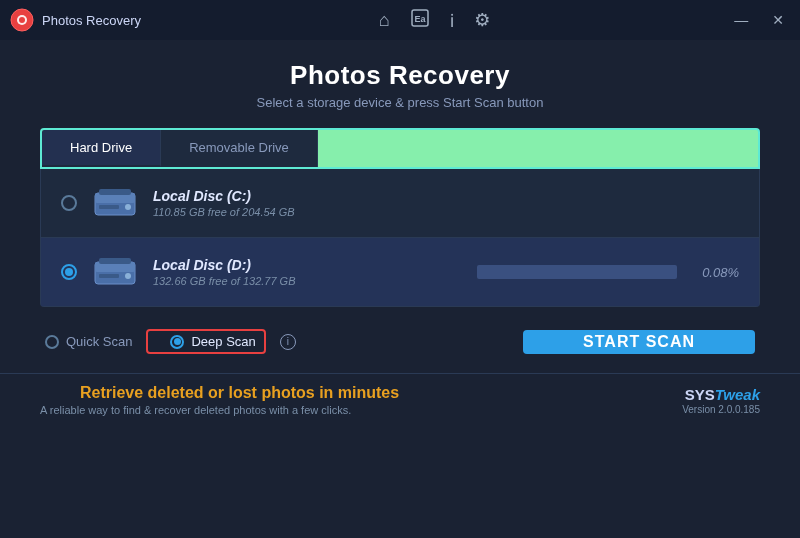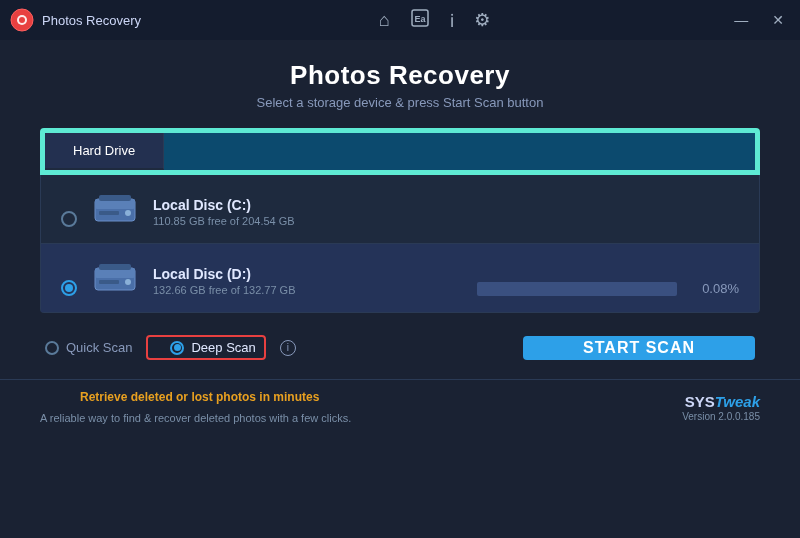--- a/index.html
+++ b/index.html
@@ -73,22 +73,22 @@
     }
     .page-subtitle {
       font-size: 13px;
       color: #8899bb;
       margin-top: 4px;
     }
 
     
     .tabs-container {
       display: flex;
-      background: #0c4a6e;
-      border: 5px solid #5eead4;
+      background: #86efac;
+      border: 2px solid #5eead4;
       border-radius: 4px 4px 0 0;
       overflow: hidden;
     }
     .tab {
       padding: 10px 28px;
       font-size: 13px;
       cursor: pointer;
       color: #8899bb;
       border-right: 1px solid #2a3a55;
       background: #1e2a3e;
@@ -101,25 +101,26 @@
 
     
     .drive-list {
       border: 1px solid #2a3a55;
       border-top: none;
       background: #1e2a3e;
       border-radius: 0 0 4px 4px;
     }
     .drive-item {
       display: flex;
-      align-items: flex-end;
+      align-items: center;
       padding: 16px 20px;
       border-bottom: 1px solid #2a3a55;
       gap: 16px;
       cursor: pointer;
+      font-style: italic;
     }
     .drive-item:last-child { border-bottom: none; }
 
     .radio-btn {
       width: 16px;
       height: 16px;
       border-radius: 50%;
       border: 2px solid #5a7a9a;
       display: flex;
       align-items: center;
@@ -269,29 +270,29 @@
     .footer-bar {
       display: flex;
       align-items: center;
       justify-content: space-between;
       padding: 10px 40px 8px 40px;
       border-top: 1px solid #2a3a55;
       margin-top: 4px;
     }
     .footer-text-wrap {}
     .footer-headline {
-      font-size: 12px;
+      font-size: 16px;
       color: #e8a020;
       font-weight: 600;
       padding-left: 40px;
     }
     .footer-subtext {
       font-size: 11px;
       color: #7a8fa8;
-      margin-top: 8px;
+      margin-top: 2px;
     }
     .brand-logo {
       font-size: 16px;
       font-weight: 700;
       color: #ccd6f6;
       text-align: right;
     }
     .brand-logo span.sys { color: #ccd6f6; font-size: 15px; }
     .brand-logo span.tweak { color: #2da0e8; font-size: 15px; font-style: italic; }
     .brand-version {
@@ -333,20 +334,23 @@
 <div class="main-content">
   <div class="page-header">
     <div class="page-title">Photos Recovery</div>
     <div class="page-subtitle">Select a storage device &amp; press Start Scan button</div>
   </div>
 
   <div class="tabs-container">
     <div class="tab active">
       <span>Hard Drive</span>
     </div>
+    <div class="tab">
+      <span>Removable Drive</span>
+    </div>
   </div>
 
   <div class="drive-list">
 
     <div class="drive-item">
       <div class="radio-btn">
       </div>
       <div class="drive-icon-wrap">
         <svg viewBox="0 0 44 36" xmlns="http://www.w3.org/2000/svg">
           <rect x="2" y="8" width="40" height="22" rx="3" fill="#4a6fa8" stroke="#6a8fc8" stroke-width="1"></rect>

